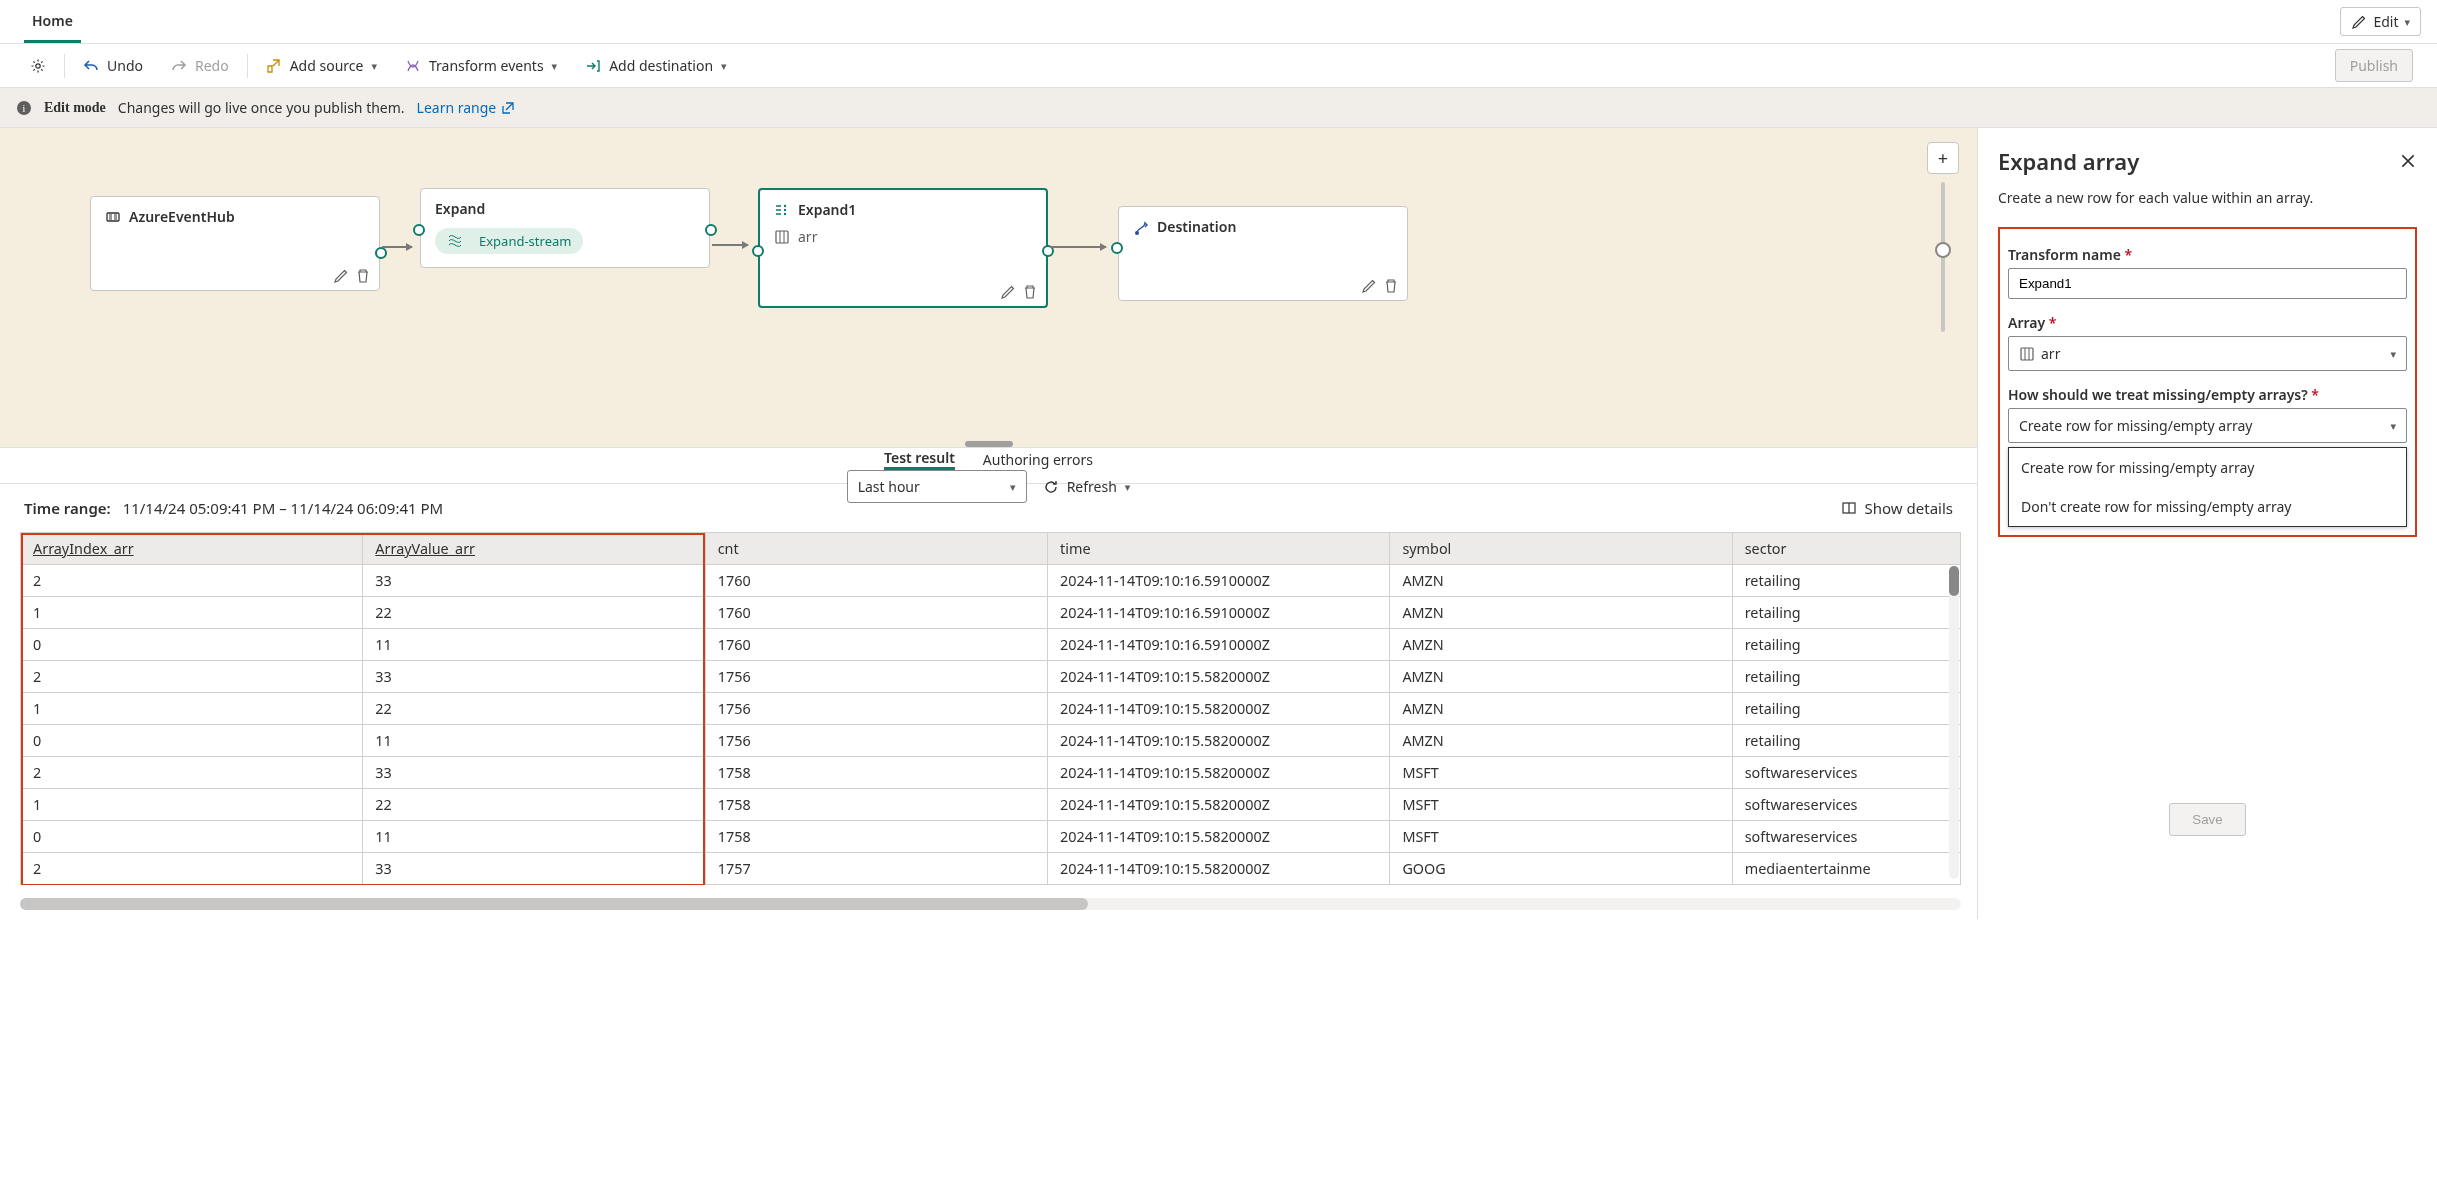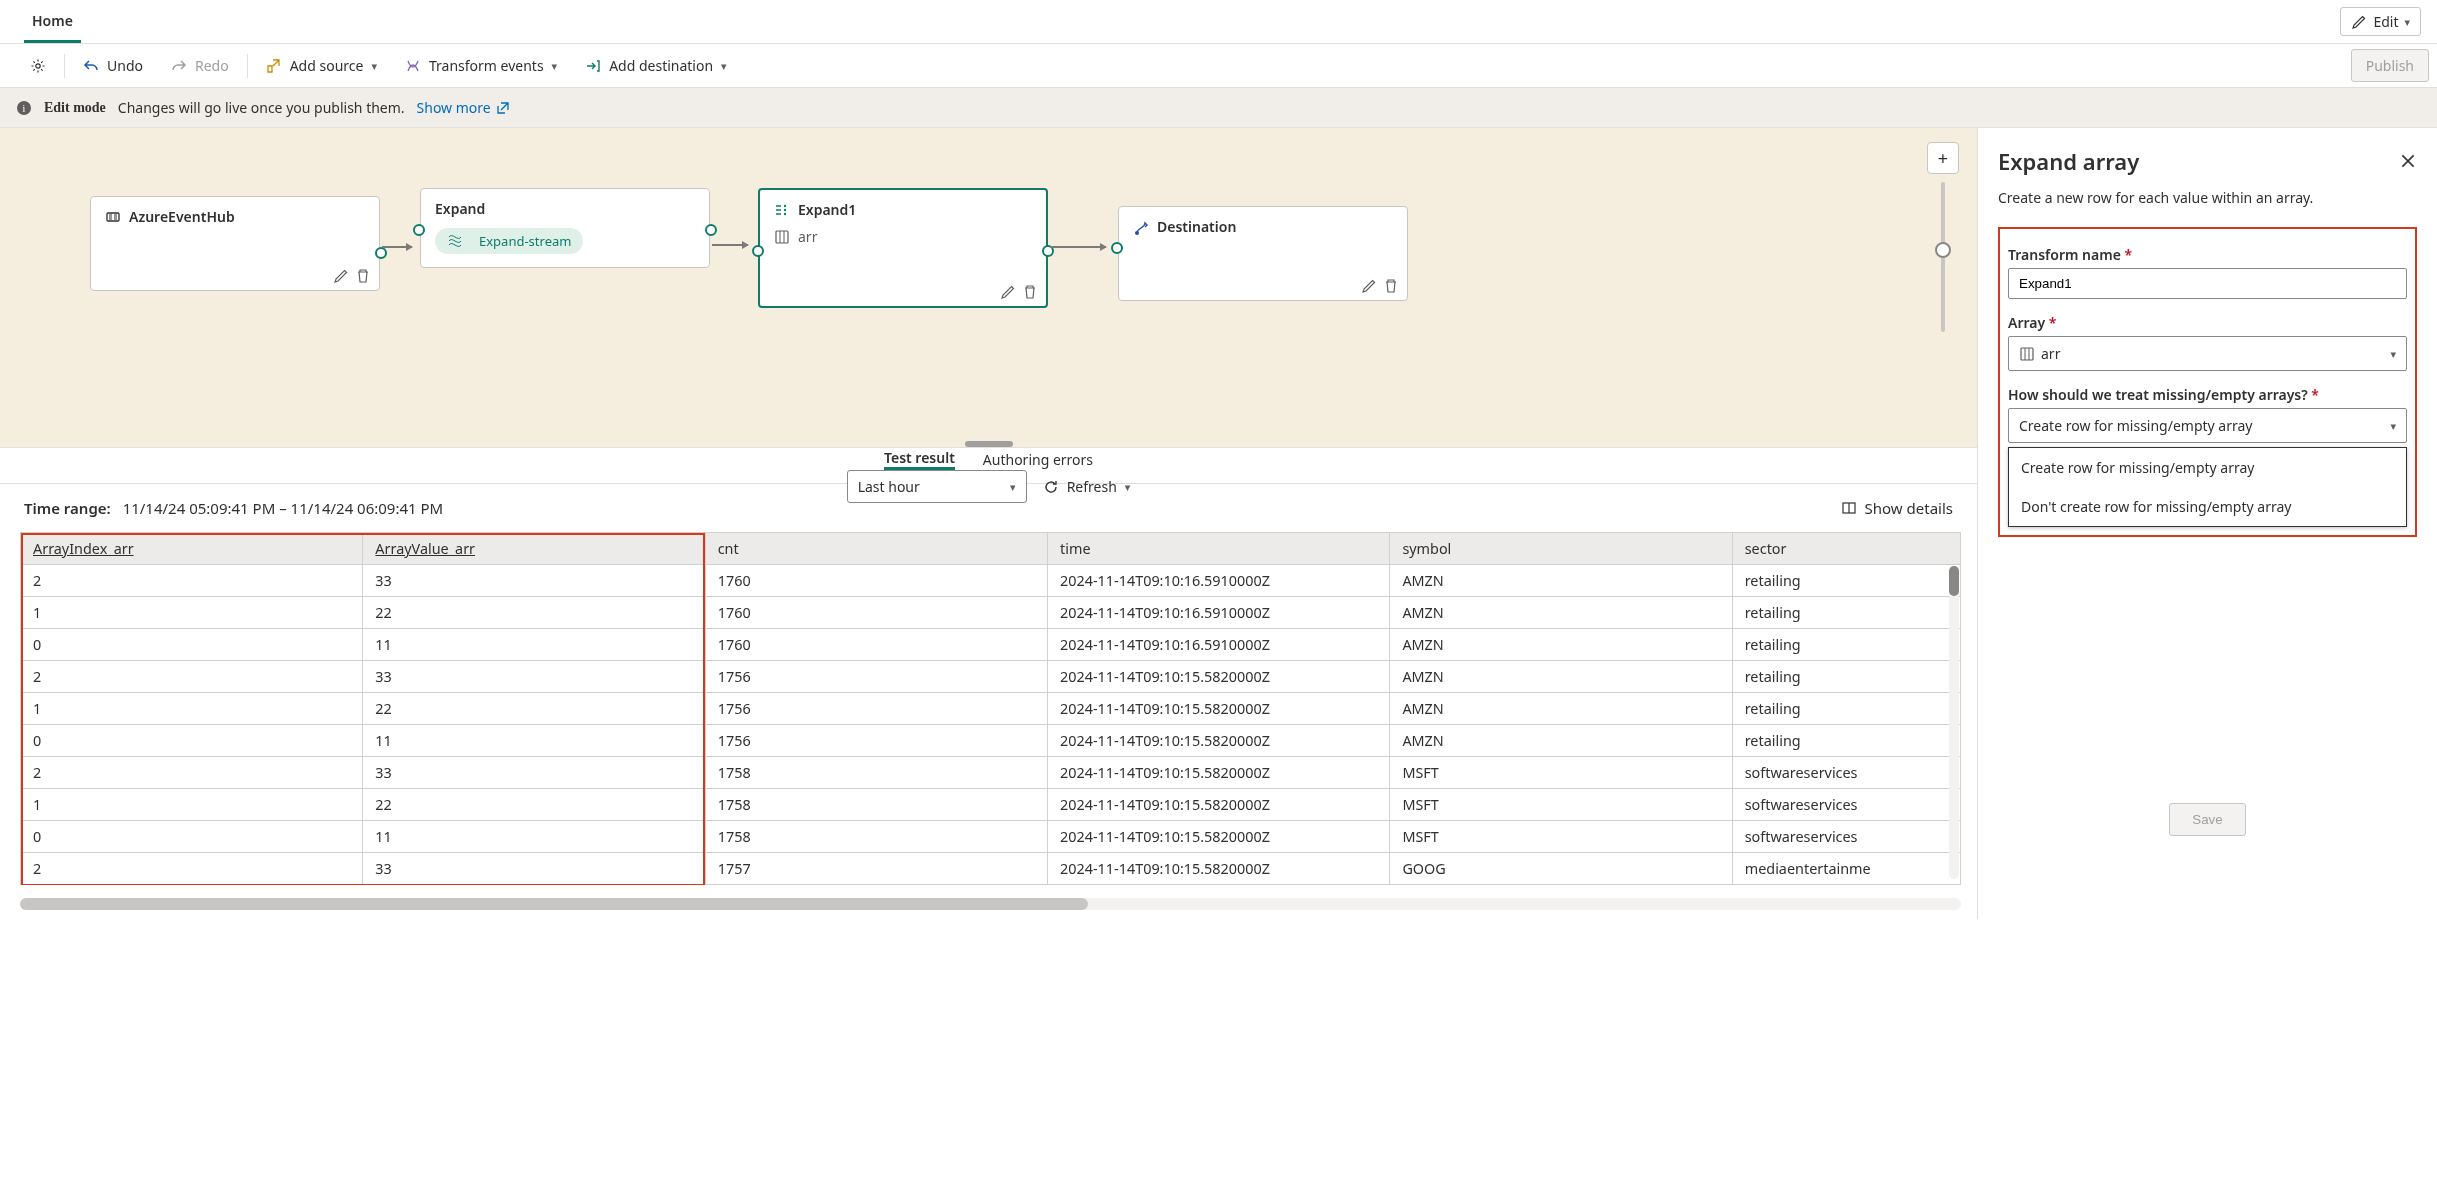--- a/index.html
+++ b/index.html
@@ -42,21 +42,21 @@
     background: #fff;
   }
 
   
   .cmdbar {
     display: flex;
     align-items: center;
     justify-content: space-between;
     height: 44px;
     border-bottom: 1px solid #e1dfdd;
-    padding: 0 8px 0 16px;
+    padding: 0 24px 0 16px;
   }
   .cmd-left { display: flex; align-items: center; gap: 0; height: 100%; }
   .cmd-item {
     display: flex; align-items: center; gap: 8px;
     padding: 0 14px; height: 100%; cursor: pointer;
     color: #323130;
   }
   .cmd-sep { width: 1px; height: 24px; background: #e1dfdd; margin: 0 4px; }
   .disabled { color: #a19f9d; cursor: default; }
   .publish-btn {
@@ -391,21 +391,21 @@
 </div>
 
 <div class="infobar">
   <svg class="icon" viewBox="0 0 16 16">
       <circle cx="8" cy="8" r="7" fill="#605e5c"></circle>
       <text x="8" y="12" text-anchor="middle" font-size="10" fill="#fff" font-family="Segoe UI">i</text>
     </svg>
   <span class="title">Edit mode</span>
   <span>Changes will go live once you publish them.</span>
   <a href="#">
-    <span>Show more</span>
+    <span>Learn range</span>
     <svg class="icon" viewBox="0 0 16 16">
         <path d="M6 3h7v7M13 3L6 10M3 6v7h7" fill="none" stroke="#006cbe" stroke-width="1.3"></path>
       </svg>
   </a>
 </div>
 
 <div class="main">
   <div class="left-col">
 
     <div class="canvas-wrap">

